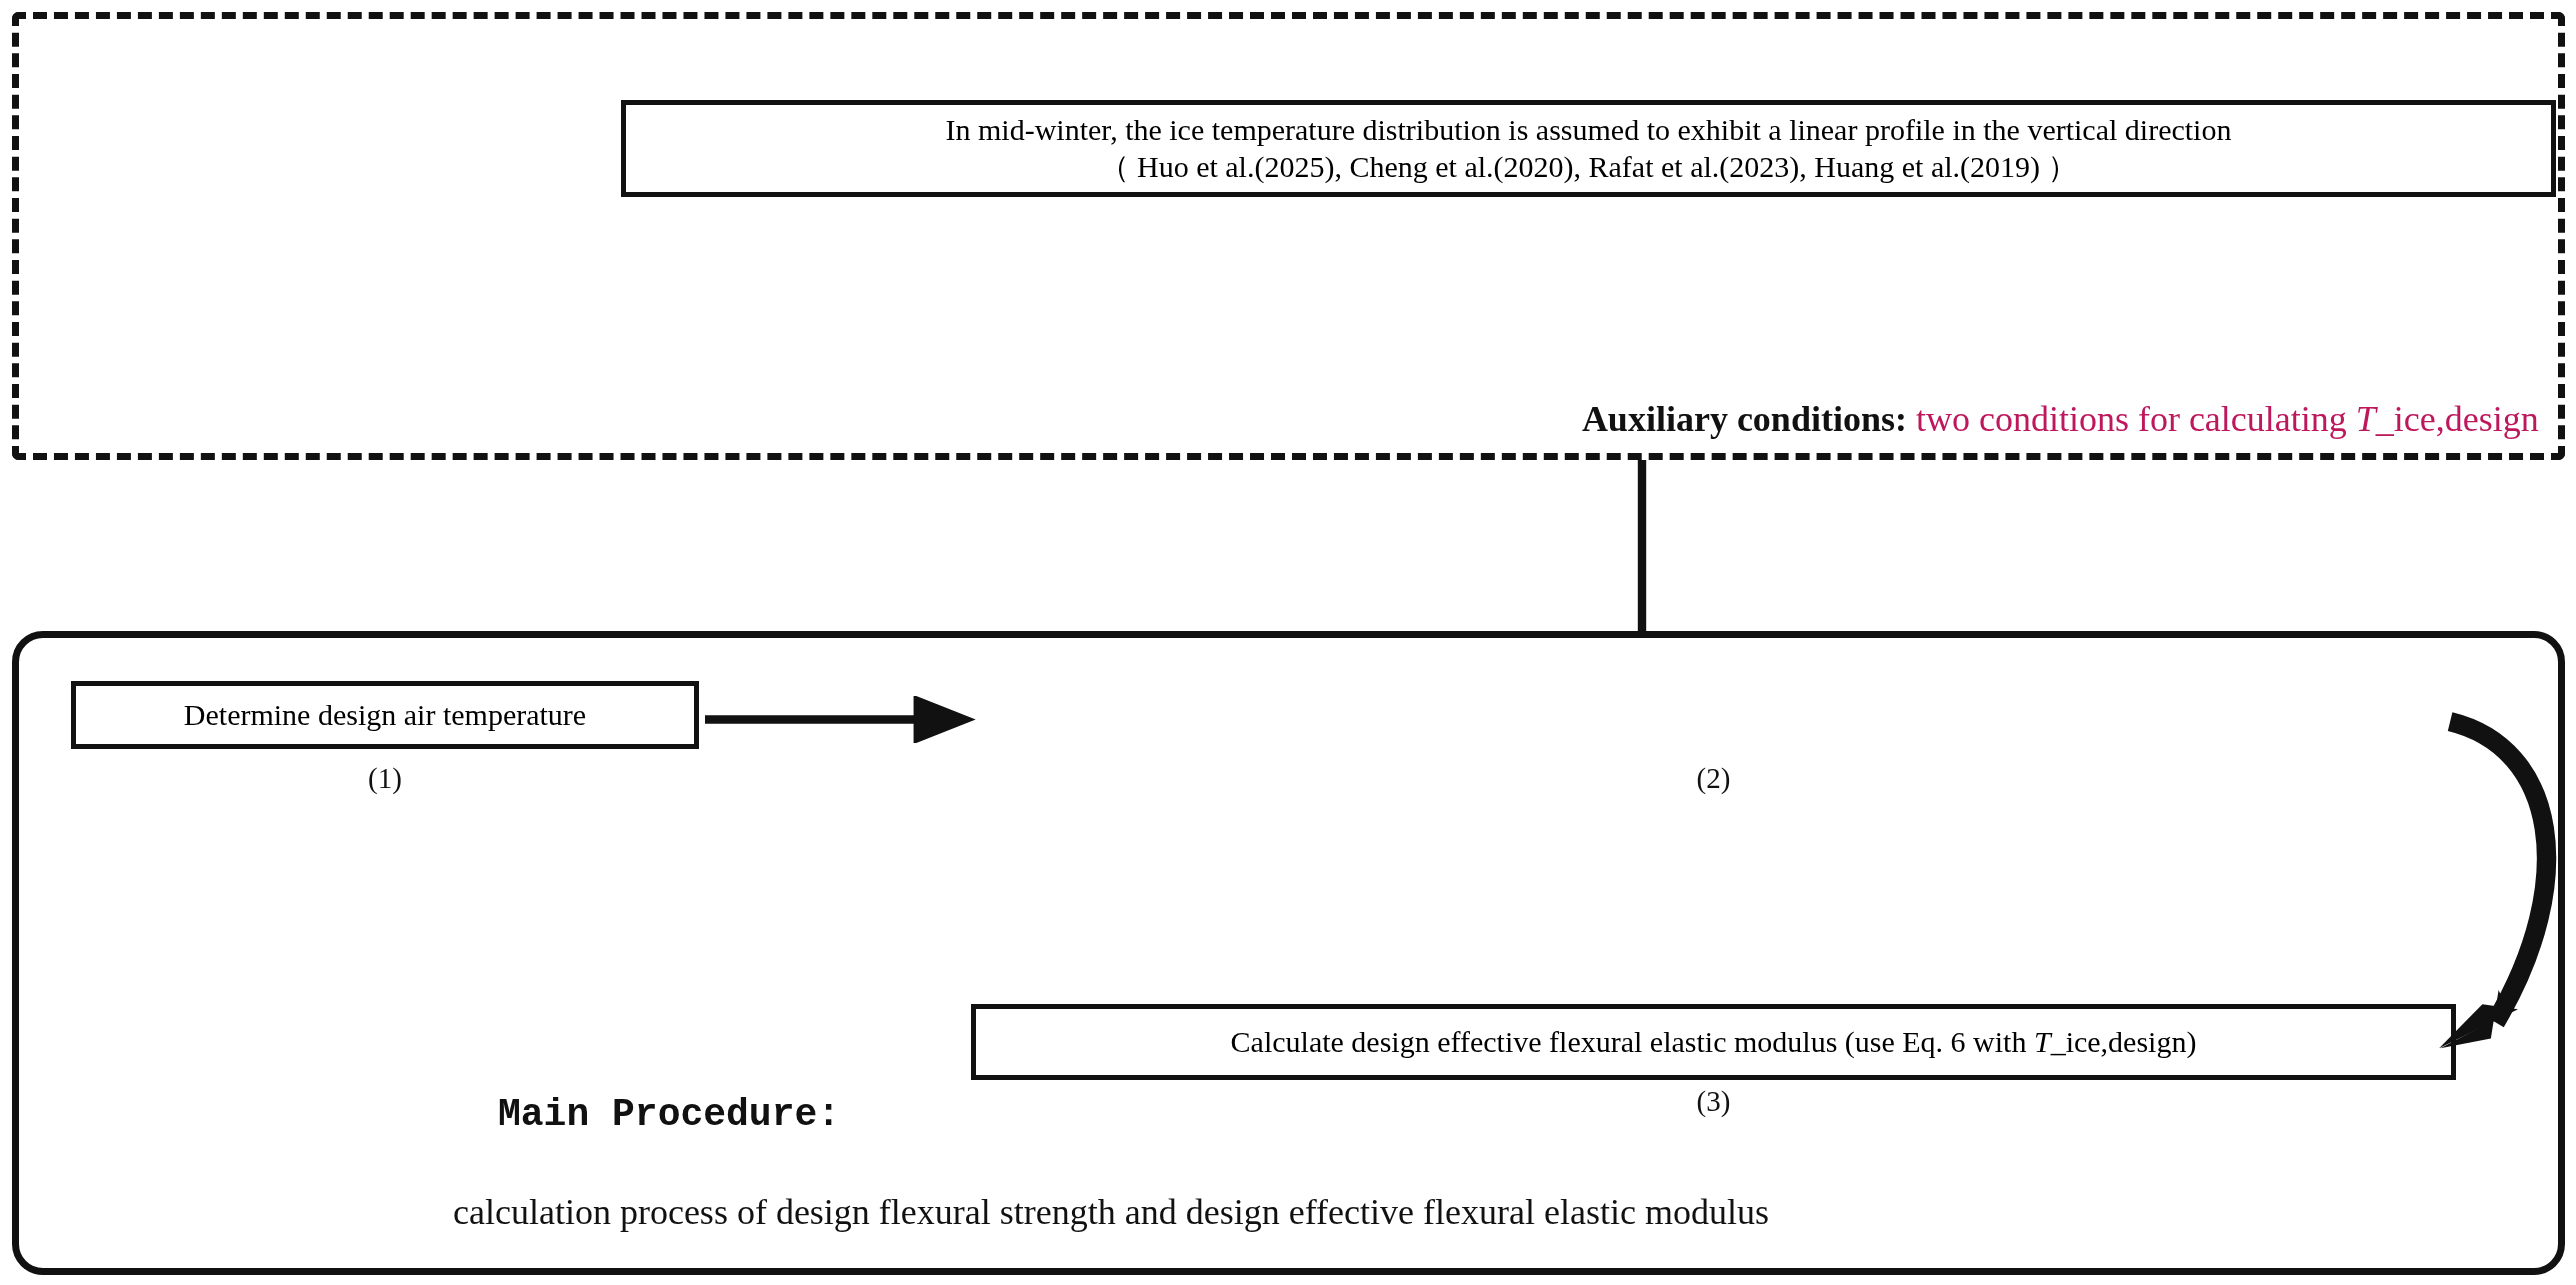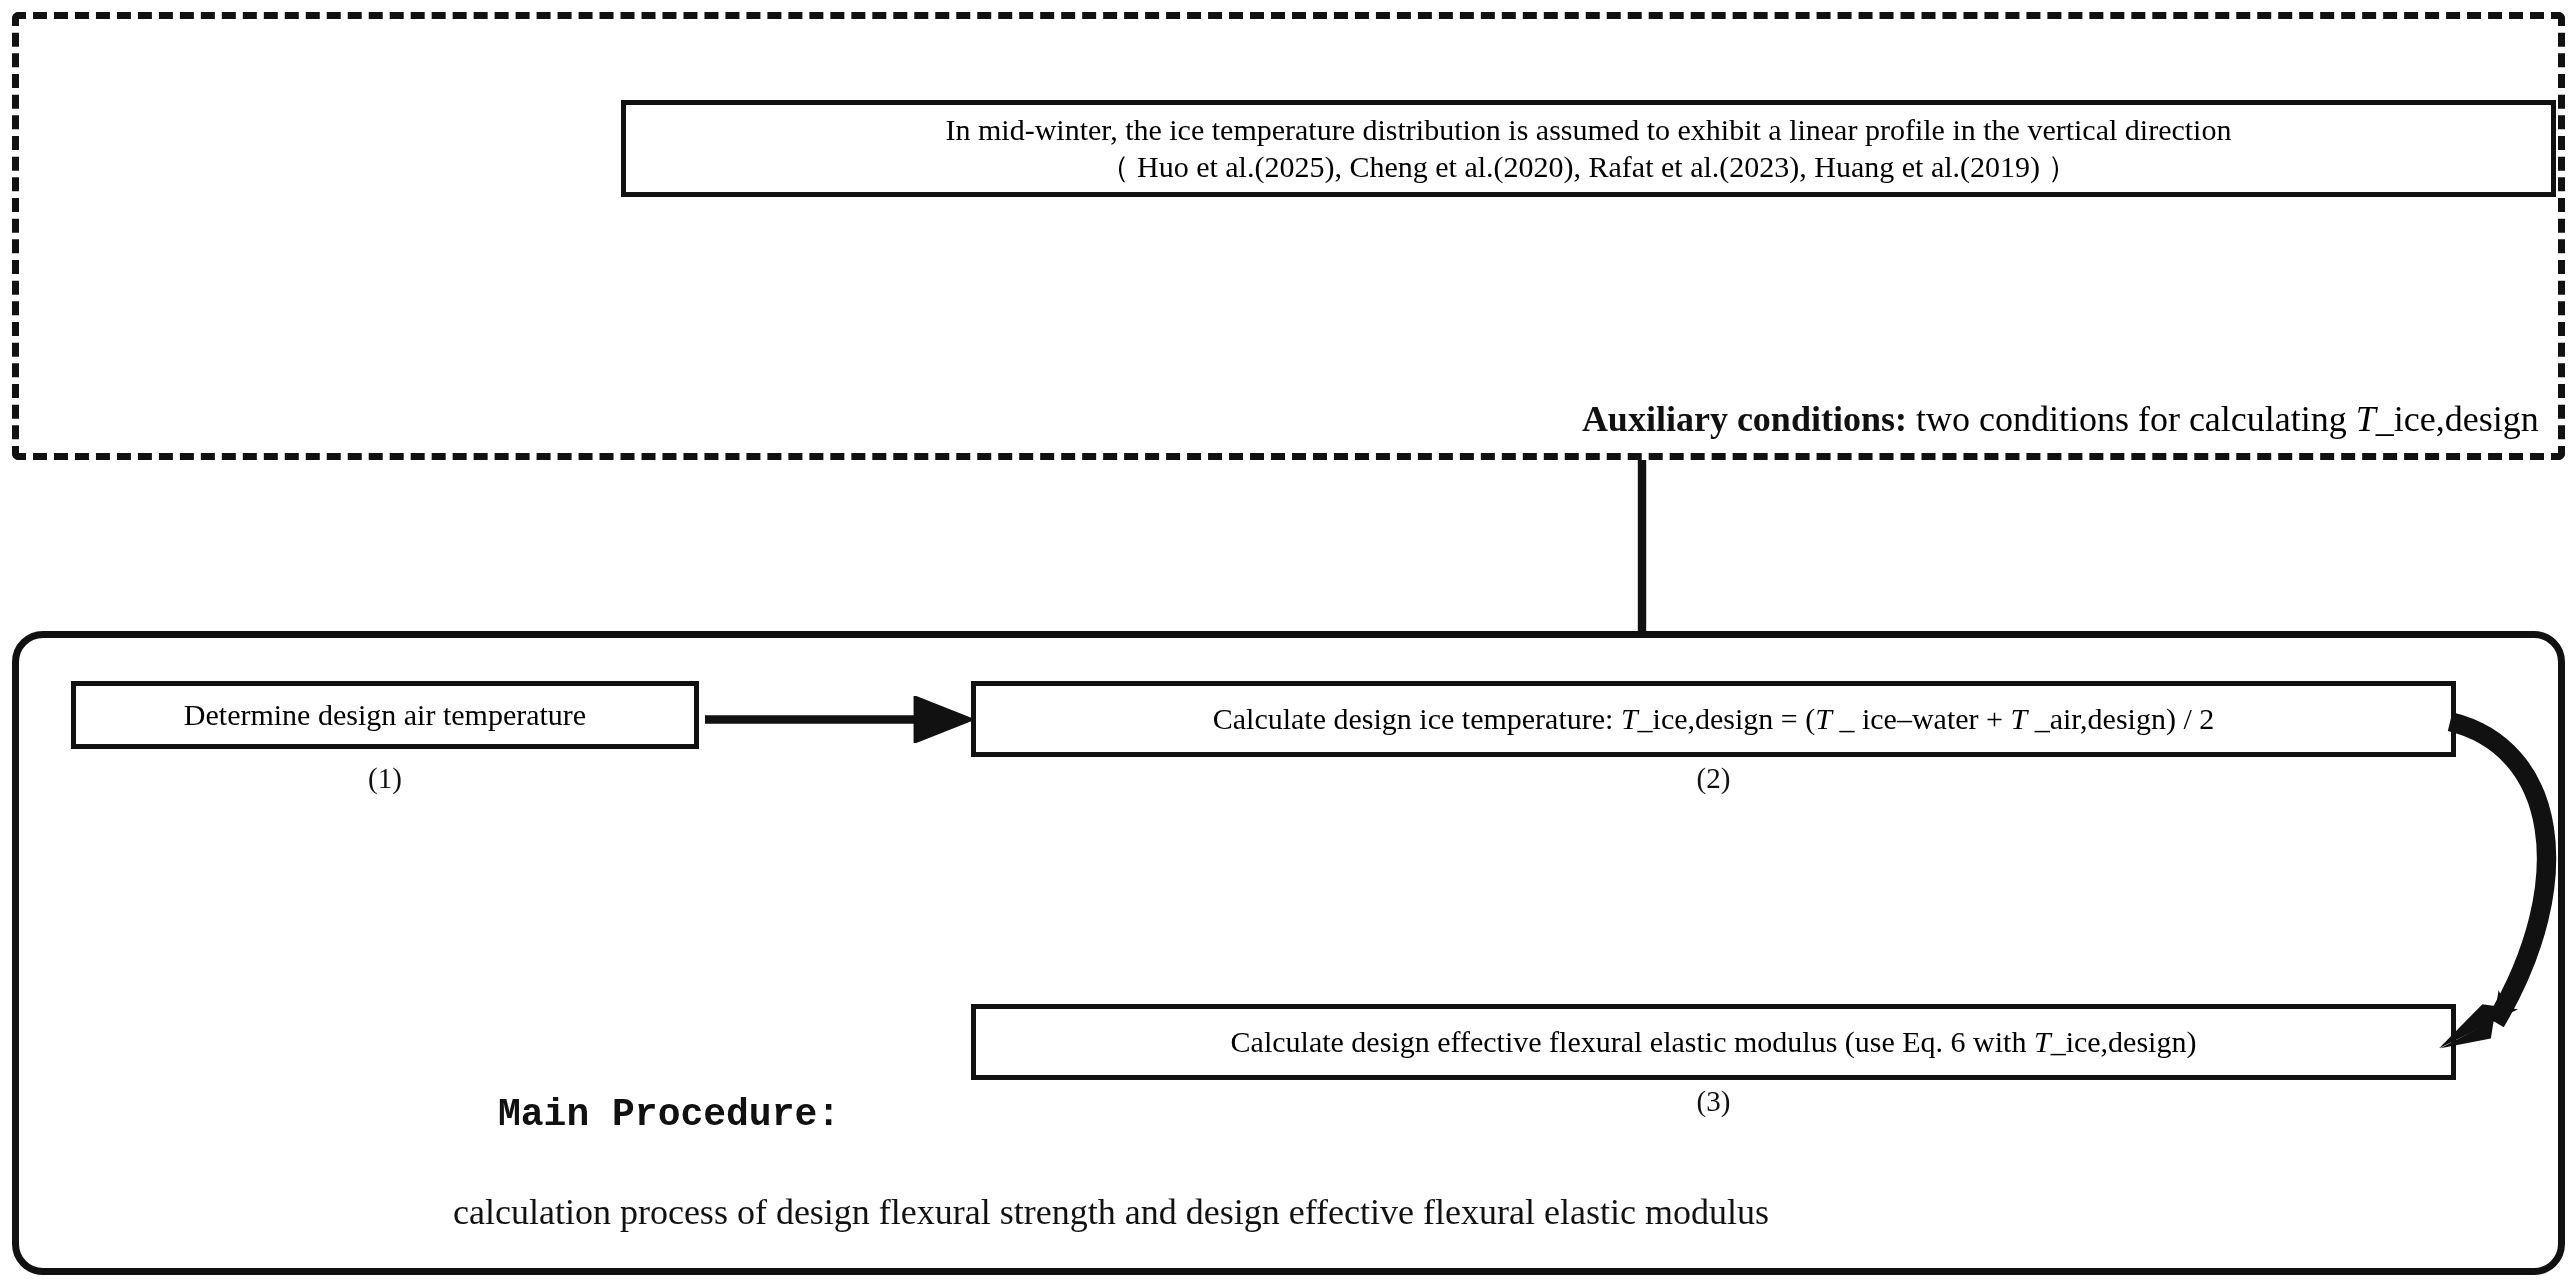--- a/index.html
+++ b/index.html
@@ -40,21 +40,21 @@
 
   #icewater-box{left:2105px;top:262px;width:453px;height:76px;}
   .icewater-text{font-size:30px;line-height:36px;white-space:nowrap;}
 
   #aux-caption{
     position:absolute;left:0;top:396px;width:2553px;
     text-align:right;padding-right:14.2px;box-sizing:border-box;
     font-size:36px;line-height:47px;white-space:nowrap;
   }
   #aux-caption .aux-strong{font-weight:bold;color:#111111;}
-  #aux-caption .aux-rest{color:#000000;}
+  #aux-caption .aux-rest{color:#be185d;}
 
   
   #arrow-aux-to-calc{
     position:absolute;left:1603px;top:460px;width:78px;height:239px;
   }
 
   
   #main-container{
     position:absolute;left:11.7px;top:631px;width:2553px;height:644px;
     border:7.1px solid #111111;border-radius:31px;box-sizing:border-box;
@@ -121,27 +121,20 @@
       <div class="box-text">Determine design air temperature</div>
     </div>
   </div>
   <div class="step-label" id="label-1">(1)</div>
 
   <svg id="arrow-air-to-ice" viewBox="0 0 420 72">
     <line x1="0" y1="36" x2="330" y2="36" stroke="#111111" stroke-width="13"></line>
     <polygon points="418,36 322,-2 322,74" fill="#111111"></polygon>
   </svg>
 
-  <div class="hardbox" id="box-ice-temp">
-    <div class="inner">
-      <div class="box-text">
-        <span>Calculate design ice temperature: </span><span class="ital">T</span><span>_ice,design = (</span><span class="ital">T</span><span> _ ice–water + </span><span class="ital">T</span><span> _air,design) / 2</span>
-      </div>
-    </div>
-  </div>
   <div class="step-label" id="label-2">(2)</div>
 
 
   <div class="hardbox" id="box-elastic-mod">
     <div class="inner">
       <div class="box-text">
         <span>Calculate design effective flexural elastic modulus (use Eq. 6 with </span><span class="ital">T</span><span>_ice,design)</span>
       </div>
     </div>
   </div>

